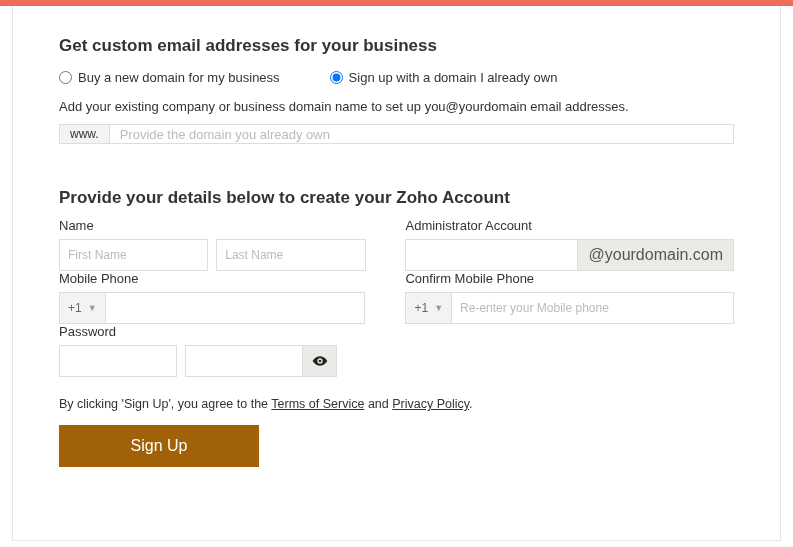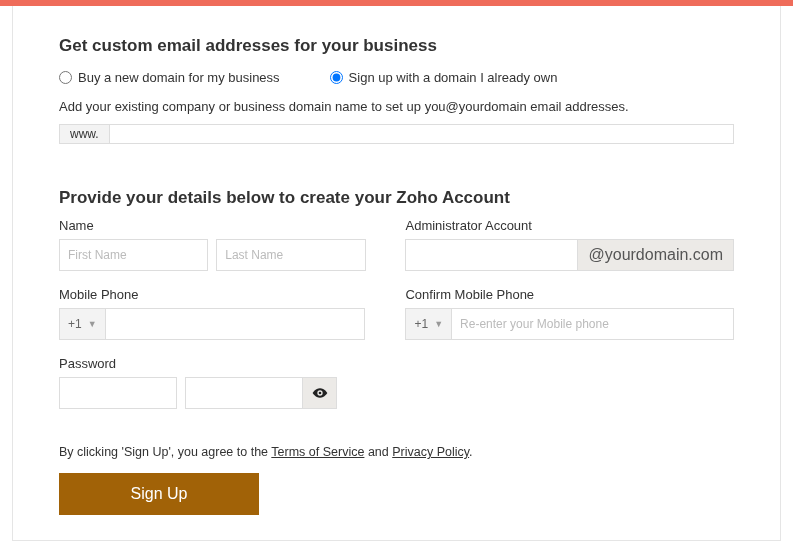--- a/index.html
+++ b/index.html
@@ -24,21 +24,21 @@
     input.text::placeholder { color: #bbb; }
     .fn, .ln { flex: 1; width: 100%; }
     .admin-wrap { display: flex; }
     .admin-input { flex: 1; border: 1px solid #ddd; height: 32px; padding: 0 8px; font-size: 12px; outline: none; }
     .admin-suffix { background: #eceae7; border: 1px solid #ddd; border-left: none; height: 32px; display: flex; align-items: center; padding: 0 10px; font-size: 16px; color: #555; }
     .phone-wrap { display: flex; }
     .phone-code { border: 1px solid #ddd; background: #f3f3f3; height: 32px; display: flex; align-items: center; padding: 0 8px; font-size: 12px; color: #666; gap: 6px; }
     .phone-code .caret { font-size: 9px; color: #999; }
     .phone-input { flex: 1; border: 1px solid #ddd; border-left: none; height: 32px; padding: 0 8px; font-size: 12px; outline: none; }
     .phone-input::placeholder { color: #bbb; }
-    .field-block { margin-bottom: 16px; }
+    .field-block { }
     .pw-wrap { display: flex; gap: 8px; align-items: center; }
     .pw1 { width: 118px; border: 1px solid #ddd; height: 32px; padding: 0 8px; font-size: 12px; outline: none; }
     .pw2wrap { display: flex; }
     .pw2 { width: 118px; border: 1px solid #ddd; height: 32px; padding: 0 8px; font-size: 12px; outline: none; }
     .eye { width: 34px; height: 32px; background: #eceae7; border: 1px solid #ddd; border-left: none; display: flex; align-items: center; justify-content: center; cursor: pointer; }
     .agree { font-size: 12.5px; color: #333; margin-top: 20px; margin-bottom: 14px; }
     .agree a { color: #333; text-decoration: underline; }
     .signup-btn { background: #a16207; color: #fff; border: none; width: 200px; height: 42px; font-size: 16px; font-weight: 500; cursor: pointer; }
   </style>
 </head>
@@ -57,20 +57,21 @@
     <label class="radio-opt">
       <input type="radio" name="dopt" checked="" style="">
       <span>Sign up with a domain I already own</span>
     </label>
   </div>
 
   <div class="hint">Add your existing company or business domain name to set up you@yourdomain email addresses.</div>
 
   <div class="domain-wrap">
     <div class="domain-prefix">www.</div>
+    <input class="domain-input" type="text" placeholder="Provide the domain you already own" style="">
   </div>
 
   <div class="section2-title">Provide your details below to create your Zoho Account</div>
 
   <div class="form-grid">
     <div class="col">
 
       <div class="field-block">
         <span class="label">Name</span>
         <div class="row-inputs">

